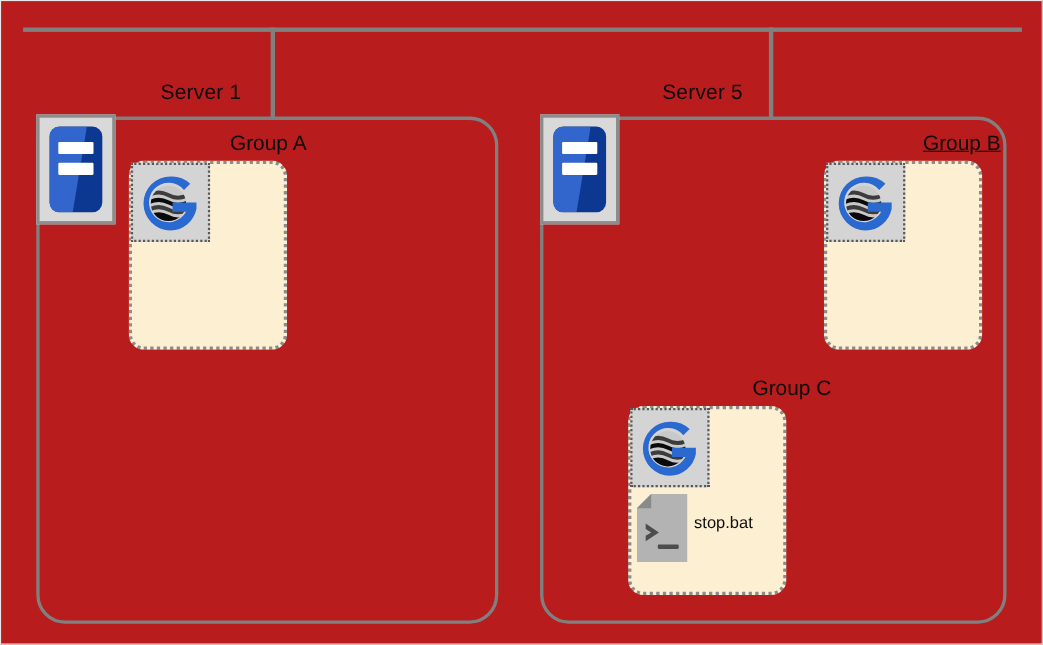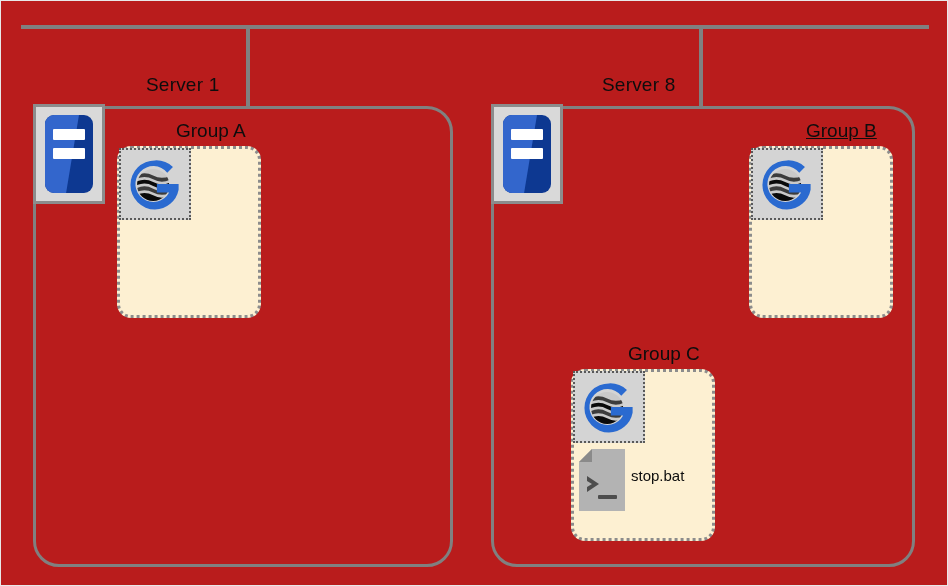--- a/index.html
+++ b/index.html
@@ -107,24 +107,25 @@
   }
   .group-box.ga { left: 116px; top: 145px; width: 144px; height: 172px; }
   .group-box.gb { left: 748px; top: 145px; width: 144px; height: 172px; }
   .group-box.gc { left: 570px; top: 368px; width: 144px; height: 172px; }
 
   .group-label {
     position: absolute;
     font-size: 19px;
     color: #0d0d0d;
     white-space: nowrap;
+    margin-left: 33px;
   }
   .group-label.ga { left: 175px; top: 119px; }
   .group-label.gb { left: 805px; top: 119px; text-decoration: underline; }
-  .group-label.gc { left: 627px; top: 342px; text-align: right; }
+  .group-label.gc { left: 650px; top: 342px; text-align: right; }
 
   
   .app-icon {
     position: absolute;
     width: 72px;
     height: 72px;
     background: #d4d4d4;
     border: 2px dotted #595959;
     box-sizing: border-box;
     z-index: 4;
@@ -156,21 +157,21 @@
 </head>
 <body>
 
 <div id="canvas">
 
   <div class="bracket-h"></div>
   <div class="bracket-v s1"></div>
   <div class="bracket-v s2"></div>
 
   <div class="server-label s1">Server 1</div>
-  <div class="server-label s2">Server 8</div>
+  <div class="server-label s2">Server 5</div>
 
   <div class="server-panel s1"></div>
   <div class="server-icon s1">
     <div class="chassis">
       <div class="sheen"></div>
       <div class="bar b1"></div>
       <div class="bar b2"></div>
     </div>
   </div>
 

